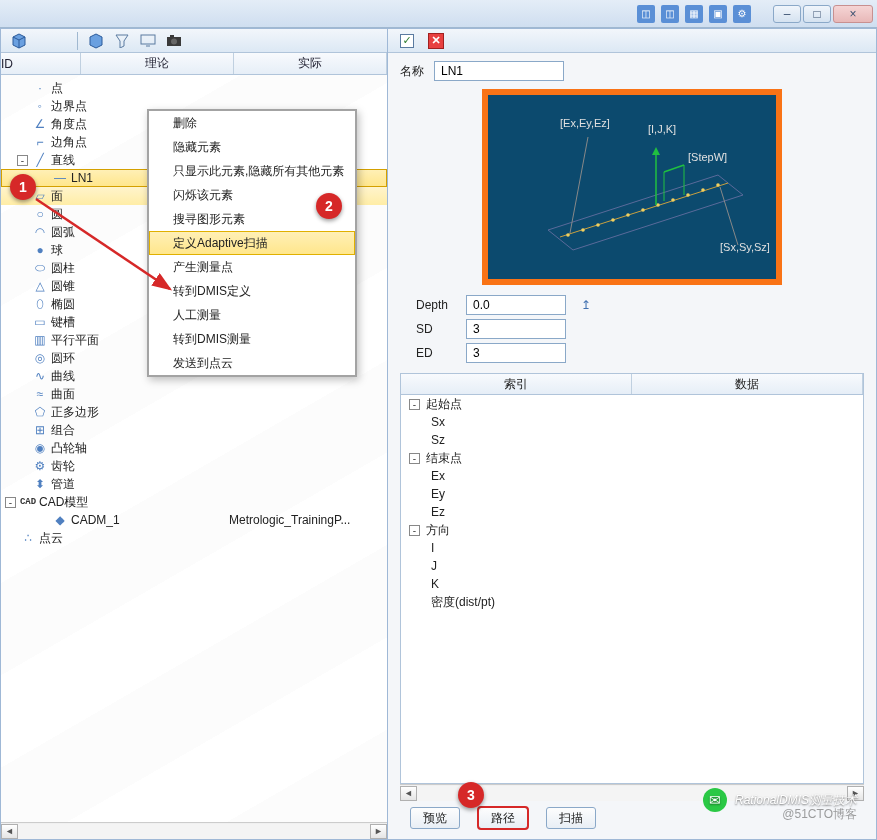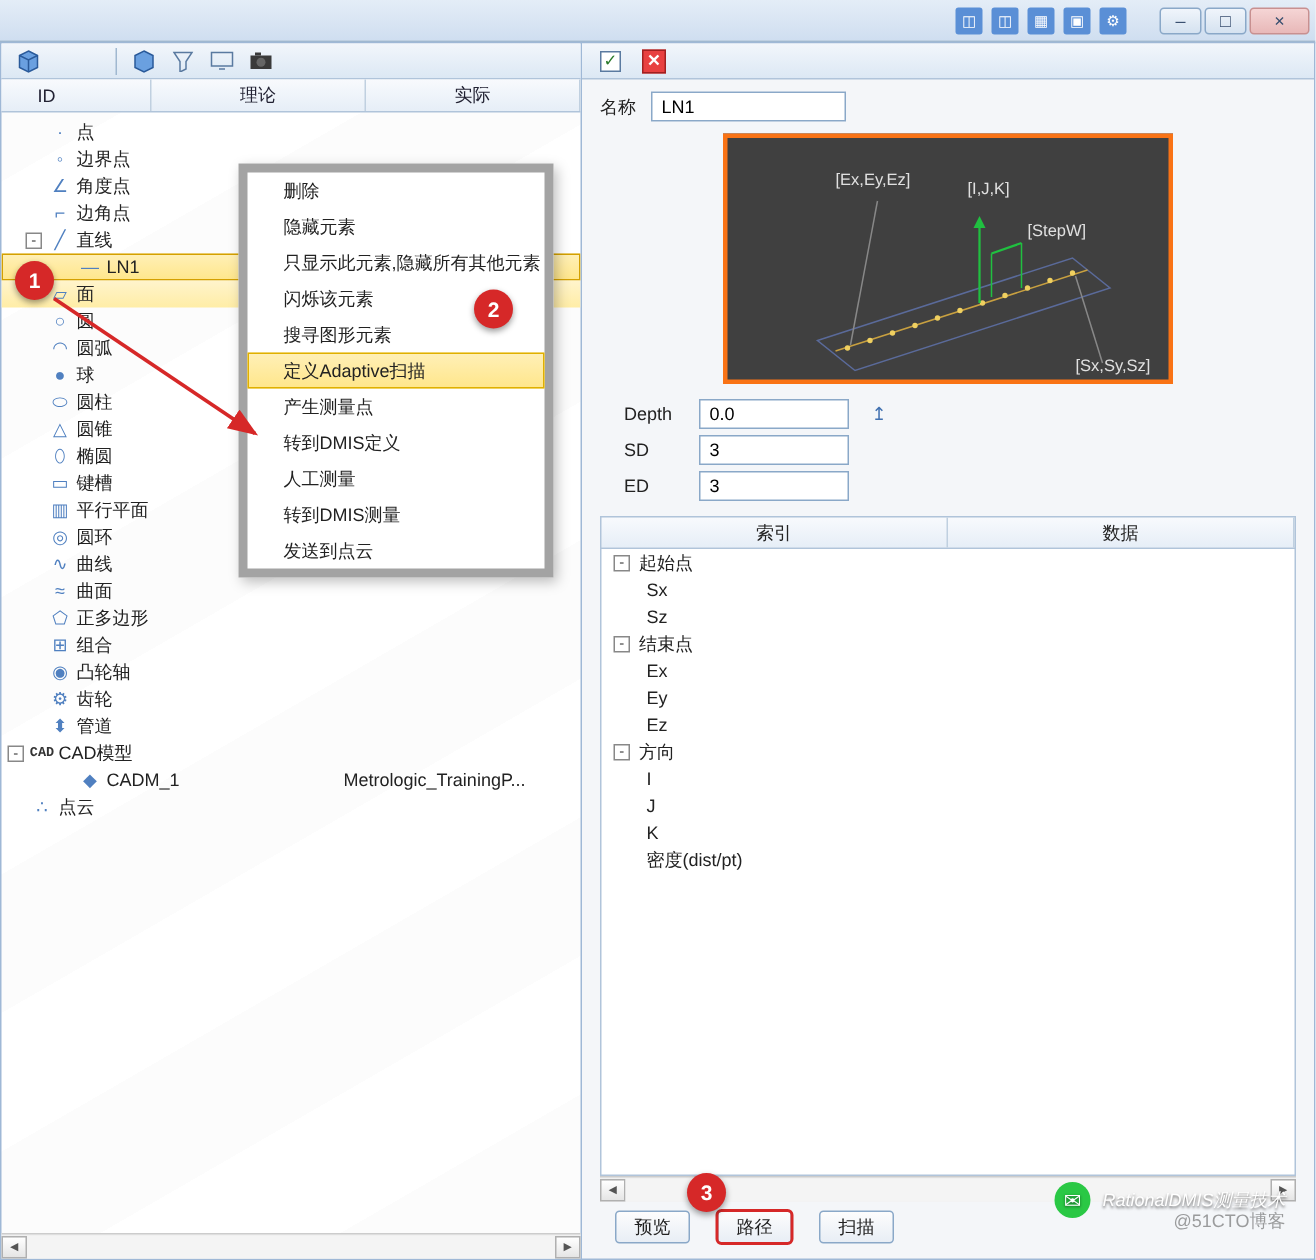--- a/index.html
+++ b/index.html
@@ -13,55 +13,55 @@
 
 .main { display: flex; height: 812px; }
 
 .left-pane { width: 388px; background: #fff; border: 1px solid #9fb8d6; display: flex; flex-direction: column; position: relative; }
 .toolbar { height: 24px; background: linear-gradient(#f2f6fb, #dce8f4); border-bottom: 1px solid #b0c4da; display: flex; align-items: center; gap: 10px; padding-left: 10px; }
 .toolbar .divider { width: 1px; height: 18px; background: #a0b8d0; margin-left: 40px; }
 .toolbar .tb-ic { width: 16px; height: 16px; color: #4a6a90; display: flex; align-items: center; justify-content: center; }
 
 .col-headers { height: 22px; background: linear-gradient(#f8fafd, #e6eef7); border-bottom: 1px solid #b0c4da; display: flex; }
 .col-headers div { border-right: 1px solid #c0d0e0; display: flex; align-items: center; justify-content: center; color: #223; }
-.col-id { width: 100px; justify-content: flex-start !important; padding-left: 24px; }
+.col-id { width: 80px; justify-content: flex-start !important; padding-left: 0; }
 .col-theory { flex: 1; }
 .col-actual { flex: 1; }
 
 .tree { flex: 1; overflow: auto; position: relative; padding-top: 4px; background: repeating-linear-gradient(-30deg, rgba(0,0,0,0.01) 0 80px, transparent 80px 160px); }
 .tree-row { height: 18px; display: flex; align-items: center; padding-left: 32px; gap: 4px; color: #222; position: relative; }
 .tree-row.indent4 { padding-left: 52px; }
 .tree-row.indent2 { padding-left: 20px; }
 .tree-row .exp { position: absolute; left: 16px; width: 11px; height: 11px; border: 1px solid #888; background: #fff; font-size: 10px; line-height: 9px; text-align: center; color: #444; cursor: default; }
 .tree-row.indent2 .exp { left: 4px; }
 .tree-row .ic { width: 14px; height: 14px; display: flex; align-items: center; justify-content: center; color: #5080c0; }
 .tree-row.selected { background: linear-gradient(#fff0b8, #ffe68a); outline: 1px solid #d4a000; }
 .tree-row.secondary { background: linear-gradient(#fff4cc, #ffeda6); }
 .tree-row .label { white-space: nowrap; }
 .tree-row .actual { position: absolute; left: 228px; color: #222; white-space: nowrap; }
 
-.context-menu { position: absolute; left: 158px; top: 80px; width: 210px; background: #fff; border: 6px solid #a3a3a3; box-shadow: 2px 3px 8px rgba(0,0,0,0.25); z-index: 50; }
+.context-menu { position: absolute; left: 146px; top: 80px; width: 210px; background: #fff; border: 2px solid #a3a3a3; box-shadow: 2px 3px 8px rgba(0,0,0,0.25); z-index: 50; }
 .context-menu .cm-item { padding: 4px 10px 4px 24px; color: #222; cursor: default; white-space: nowrap; font-size: 12px; line-height: 16px; }
 .context-menu .cm-item.hover { background: linear-gradient(#fff0b8, #ffe68a); outline: 1px solid #e0b000; padding-left: 24px; }
 
 .hscroll { height: 17px; background: #f0f0f0; border-top: 1px solid #ccc; display: flex; align-items: center; }
 .hscroll .btn { width: 17px; height: 15px; background: linear-gradient(#fff,#e5e5e5); border: 1px solid #b0b0b0; display: flex; align-items: center; justify-content: center; color: #555; font-size: 9px; }
 .hscroll .track { flex: 1; height: 15px; background: #f4f4f4; }
 
 .right-pane { flex: 1; background: #f4f6f9; display: flex; flex-direction: column; border: 1px solid #9fb8d6; border-left: none; }
 .right-toolbar { height: 24px; background: linear-gradient(#f2f6fb, #dce8f4); border-bottom: 1px solid #b0c4da; display: flex; align-items: center; gap: 14px; padding-left: 12px; }
 .right-toolbar .chk { width: 14px; height: 14px; border: 1px solid #5a7aa0; background: #fff; display: flex; align-items: center; justify-content: center; color: #2a7a2a; font-size: 11px; }
 .right-toolbar .xbtn { width: 16px; height: 16px; background: #e84040; border: 1px solid #a02020; color: #fff; display: flex; align-items: center; justify-content: center; font-size: 11px; font-weight: bold; }
 
 .right-body { flex: 1; padding: 8px 12px; display: flex; flex-direction: column; overflow: hidden; justify-content: flex-end; }
 .name-row { display: flex; align-items: center; gap: 10px; margin-bottom: 8px; }
 .name-row label { color: #222; }
 .name-row input { width: 130px; height: 20px; border: 1px solid #8aa8c8; padding: 0 6px; background: #fff; }
 
-.diagram { width: 300px; height: 167px; margin: 0 auto 10px; background: #404040; border: 3px solid #f97316; position: relative; color: #fff; }
+.diagram { width: 300px; height: 196px; margin: 0 auto 10px; background: #0c4a6e; border: 6px solid #f97316; position: relative; color: #fff; }
 .diagram .lbl { position: absolute; font-size: 11px; color: #e0e0e0; }
 
 .param-row { display: flex; align-items: center; gap: 10px; margin-bottom: 4px; }
 .param-row label { width: 40px; color: #222; margin-left: 16px; }
 .param-row input { width: 100px; height: 20px; border: 1px solid #8aa8c8; padding: 0 6px; background: #fff; }
 .param-row .arrow-ic { width: 20px; height: 20px; display: flex; align-items: center; justify-content: center; color: #4070b0; border: 1px solid transparent; }
 
 .grid-header { height: 22px; background: linear-gradient(#f8fafd, #e6eef7); border: 1px solid #b0c4da; display: flex; margin-top: 6px; }
 .grid-header div { flex: 1; display: flex; align-items: center; justify-content: center; color: #222; border-right: 1px solid #c0d0e0; }
 .grid-body { flex: 1; background: #fff; border: 1px solid #b0c4da; border-top: none; overflow: auto; }

